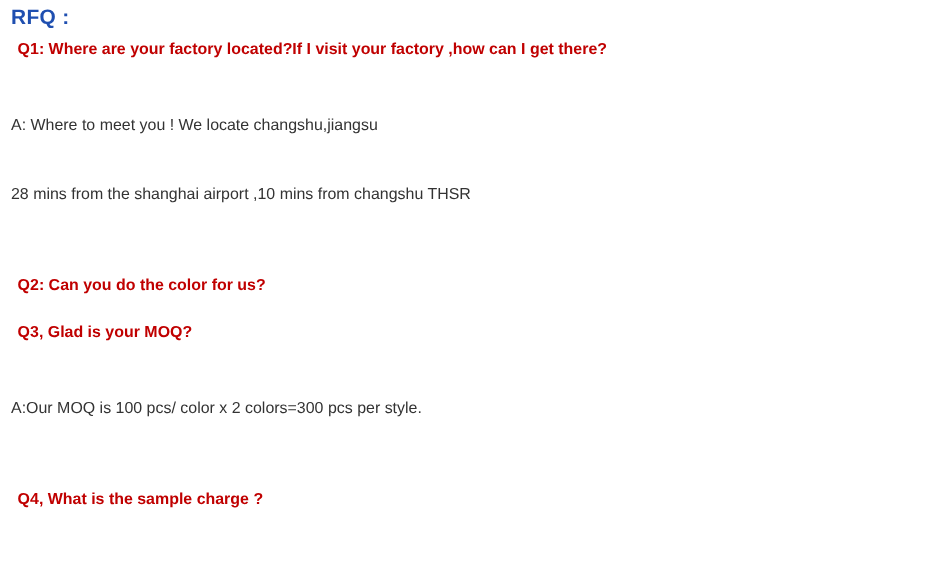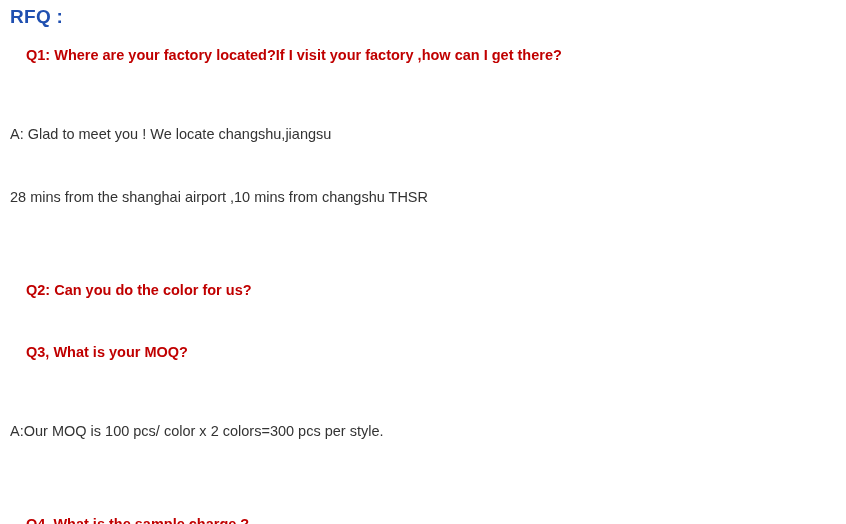--- a/index.html
+++ b/index.html
@@ -30,21 +30,21 @@
     line-height: 1.2;
   }
   .qa-block {
     margin: 0 0 5px 2px;
   }
   .question {
     font-size: 14.5px;
     font-weight: bold;
     color: #c00000;
     line-height: 1.45;
-    margin: 16px;
+    margin: 6px;
     white-space: pre-wrap;
   }
   .answer {
     font-size: 14.5px;
     color: #333333;
     line-height: 1.45;
     margin: 0;
     white-space: pre-wrap;
   }
   .answer-line {
@@ -59,33 +59,33 @@
 
 <div class="page">
 
   <h1 class="doc-title">RFQ :</h1>
 
   <div class="qa-list">
 
     <div class="qa-block">
       <p class="question">Q1: Where are your factory located?If I visit your factory ,how can I get there?</p>
       <p class="answer">
-        <span class="answer-line">A: Glad to meet you ! We locate changshu,jiangsu</span>
+        <span class="answer-line">A: Where to meet you ! We locate changshu,jiangsu</span>
         <span class="answer-line">28 mins from the shanghai airport ,10 mins from changshu THSR</span>
       </p>
     </div>
     <div class="spacer"></div>
 
     <div class="qa-block">
       <p class="question">Q2: Can you do the color for us?</p>
     </div>
     <div class="spacer"></div>
 
     <div class="qa-block">
-      <p class="question">Q3, What is your MOQ?</p>
+      <p class="question">Q3, Glad is your MOQ?</p>
       <p class="answer">
         <span class="answer-line">A:Our MOQ is 100 pcs/ color x 2 colors=300 pcs per style.</span>
       </p>
     </div>
     <div class="spacer"></div>
 
     <div class="qa-block">
       <p class="question">Q4, What is the sample charge ?</p>
 
     </div>

